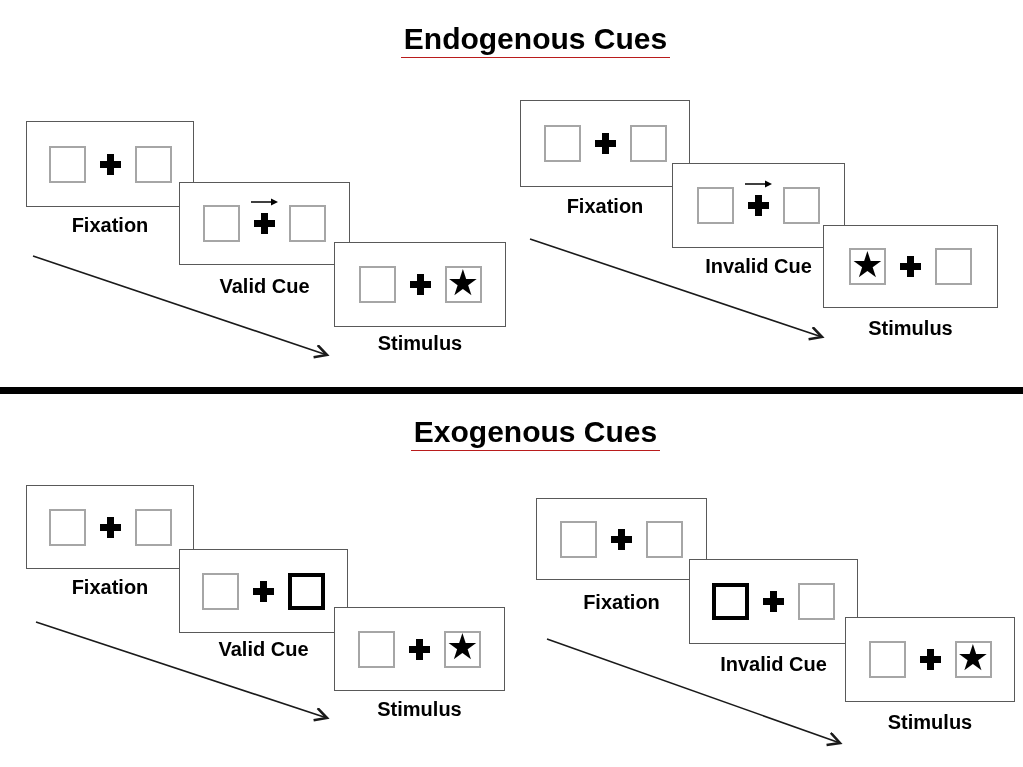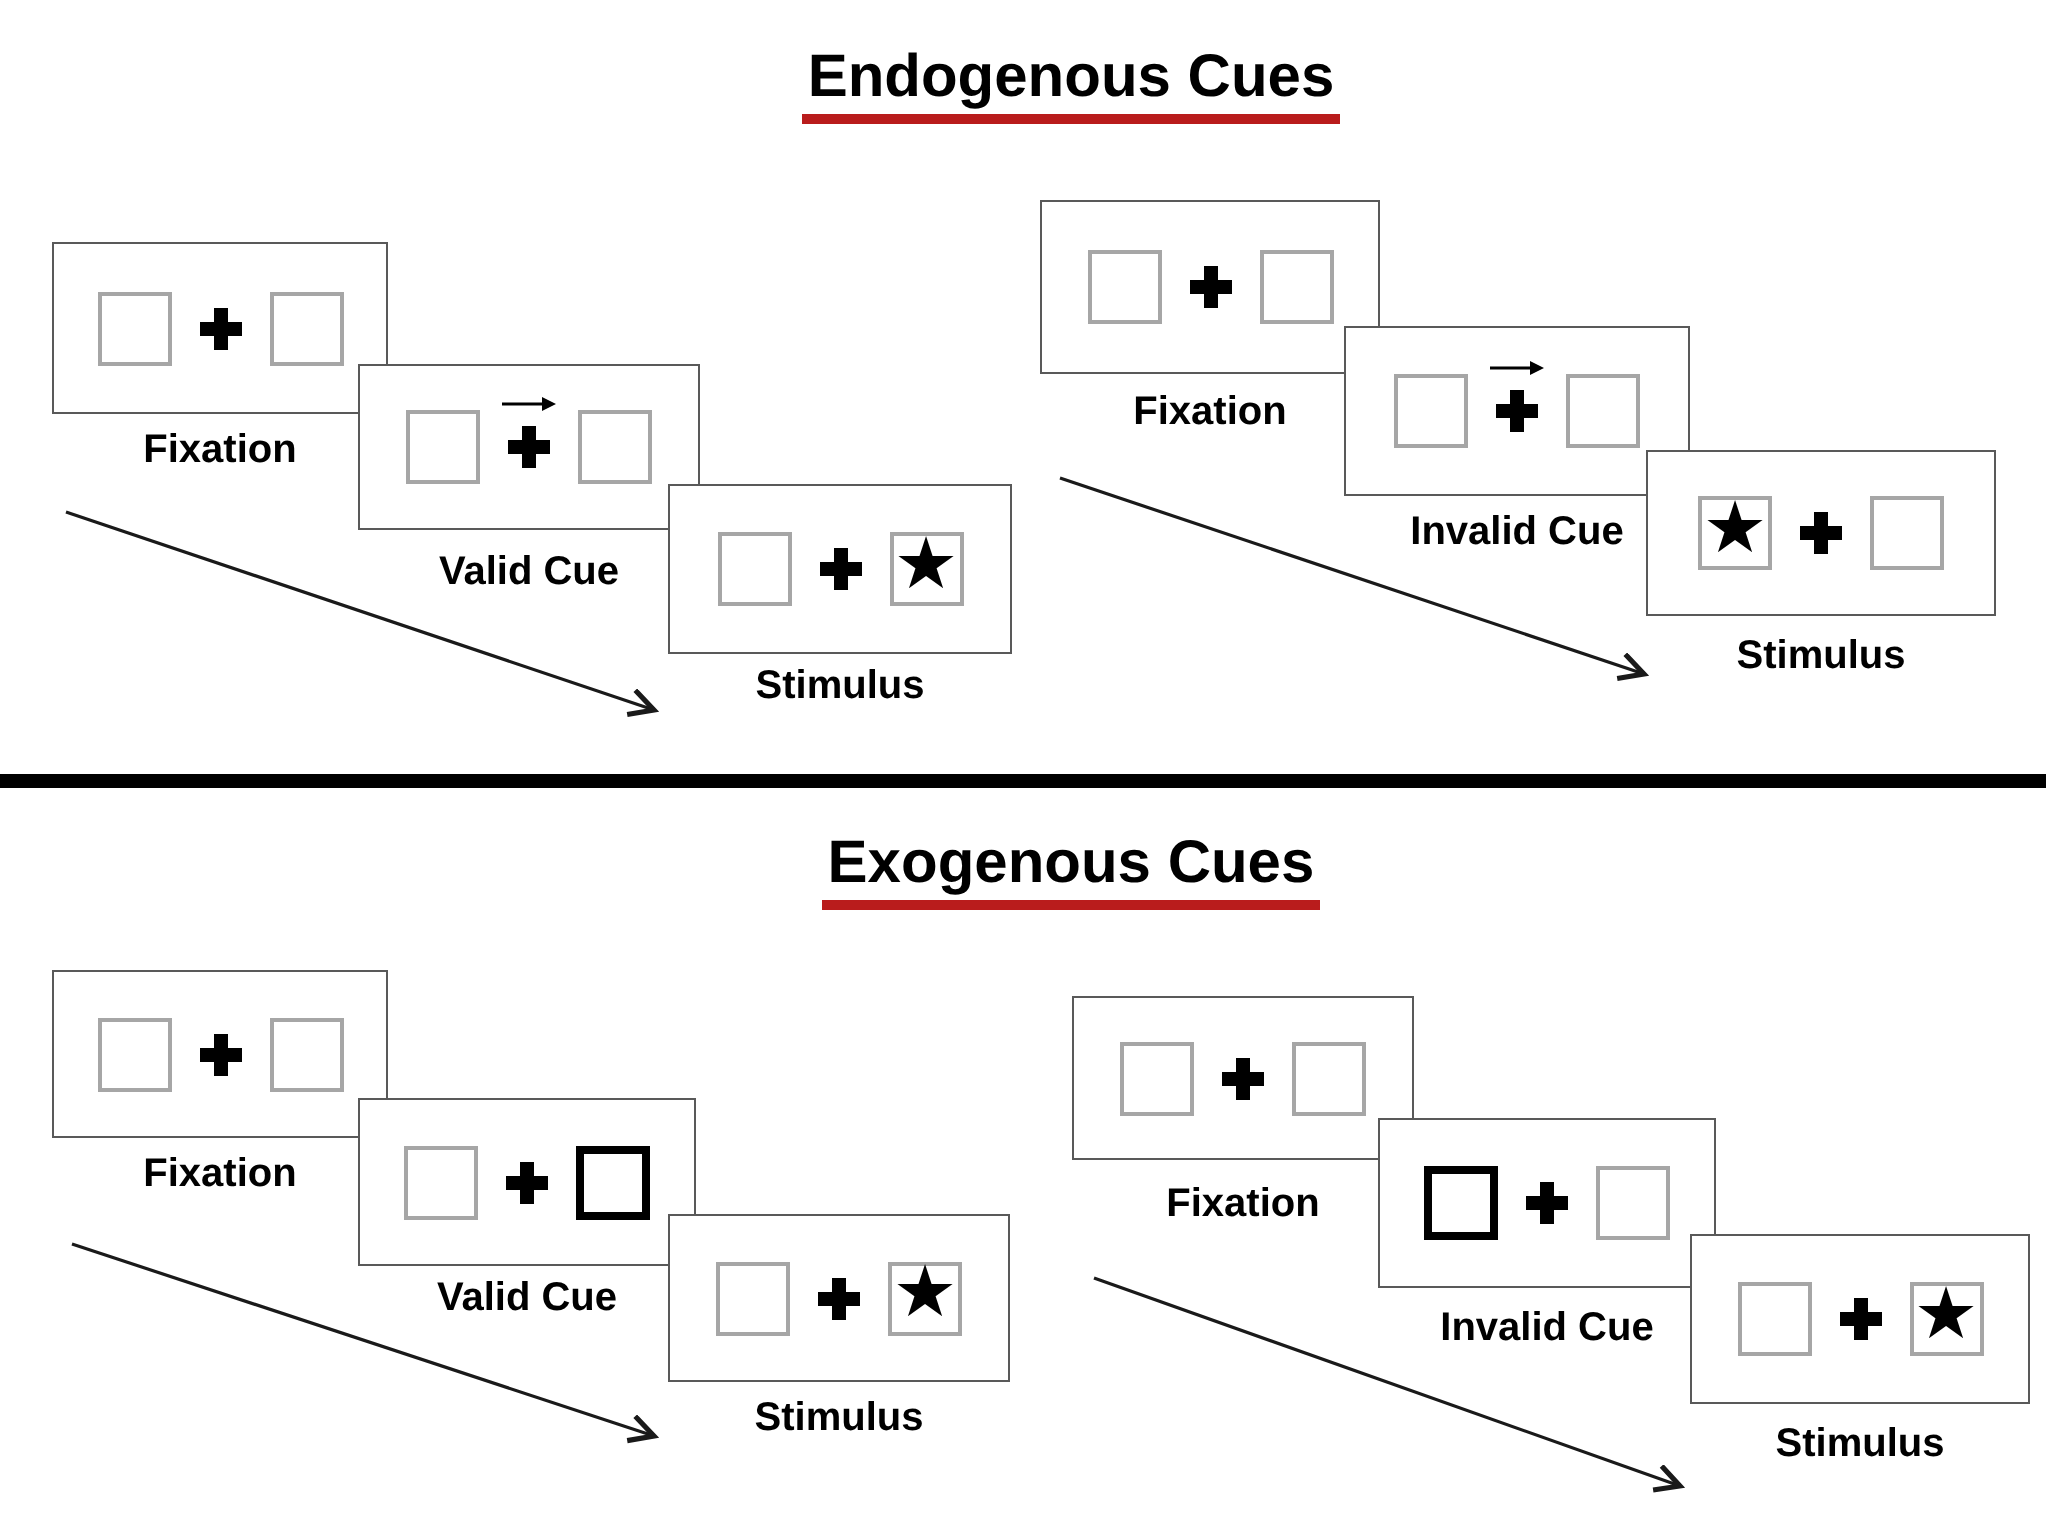--- a/index.html
+++ b/index.html
@@ -5,21 +5,21 @@
   html,body{margin:0;padding:0;background:#ffffff;}
   body{
     position:relative;width:1023px;height:767px;overflow:hidden;
     font-family:"Liberation Sans",sans-serif;color:#000;
   }
   .section-title{
     position:absolute;left:8px;width:1015px;text-align:center;
     font-size:30px;font-weight:bold;line-height:1.1;
   }
   .section-title span{
-    display:inline-block;border-bottom:5px solid #b91c1c;padding:0 3px 2px 3px;margin-left:40px;
+    display:inline-block;border-bottom:1px solid #b91c1c;padding:0 3px 2px 3px;margin-left:40px;
   }
   .divider{position:absolute;left:0;top:387px;width:1023px;height:7px;background:#000;}
   .panel{
     position:absolute;background:#fff;border:1px solid #595959;box-sizing:border-box;
     display:flex;align-items:center;justify-content:center;gap:14px;
   }
   .box{
     width:37px;height:37px;box-sizing:border-box;border:2px solid #a6a6a6;background:#fff;
     display:flex;align-items:center;justify-content:center;overflow:visible;
   }

